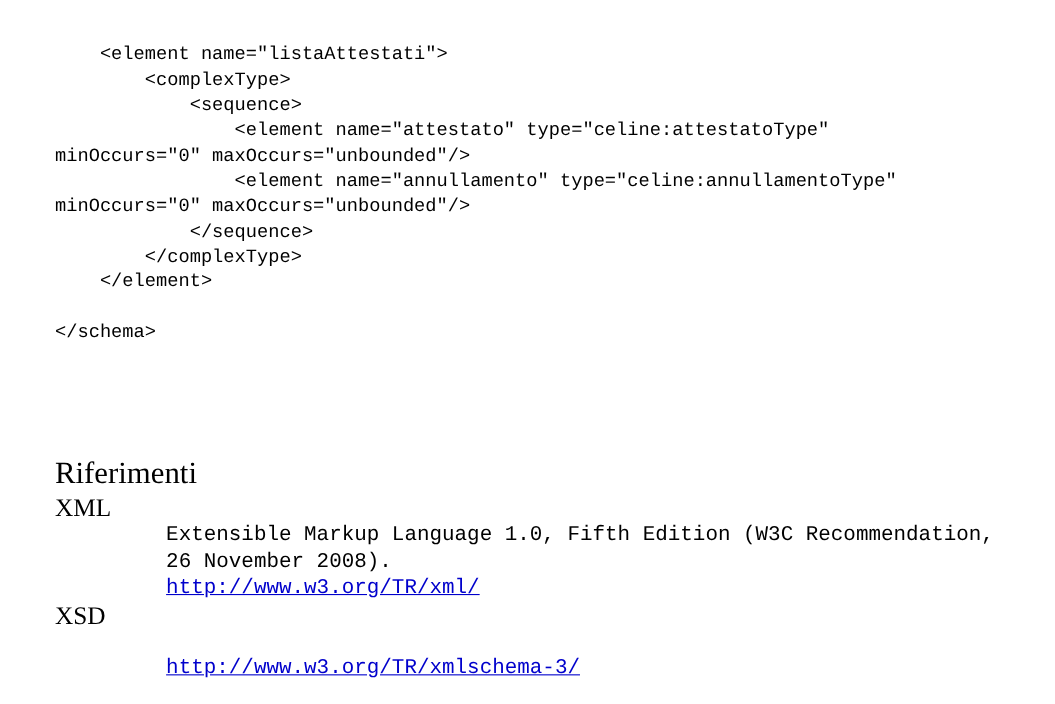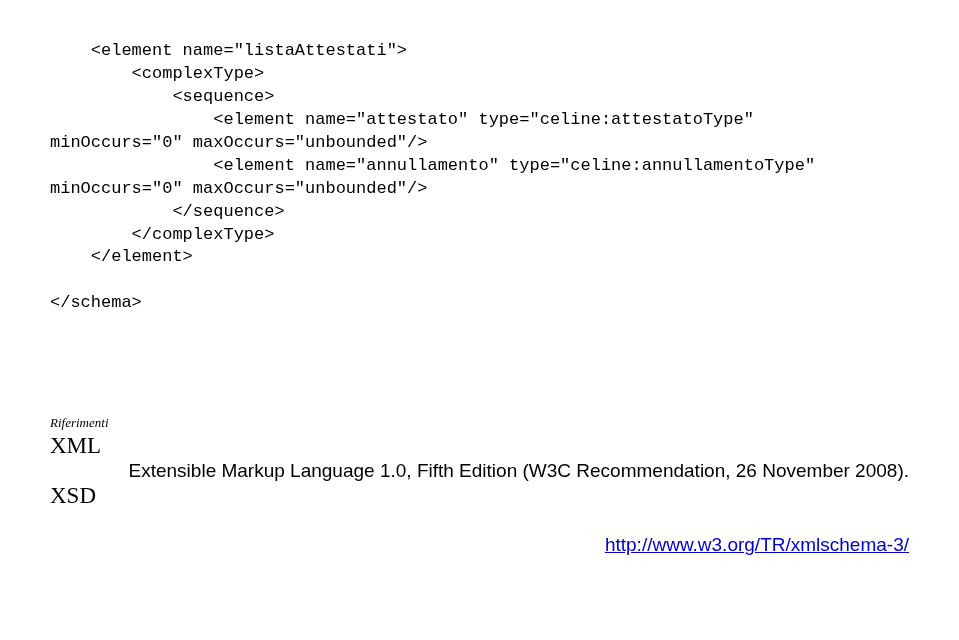--- a/index.html
+++ b/index.html
@@ -14,36 +14,34 @@
     box-sizing: border-box;
   }
   .code-block {
     font-family: "Courier New", Courier, monospace;
     font-size: 17px;
     white-space: pre;
     line-height: 1.35;
     margin-bottom: 100px;
   }
   .refs-heading {
-    font-style: italic;
     font-family: "Times New Roman", Times, serif;
-    font-size: 13px;
+    font-size: 28px;
     margin-bottom: 2px;
   }
   .ref-abbr {
     font-family: "Times New Roman", Times, serif;
     font-size: 23px;
     margin: 0;
   }
   .ref-body {
-    margin-left: 33px;
-    font-family: Liberation Sans, sans-serif;
+    margin-left: 101px;
+    font-family: Liberation Mono, monospace;
     font-size: 19px;
     line-height: 1.25;
-    text-align: right;
   }
   .link {
     color: #0000cc;
     text-decoration: underline;
   }
 </style>
 </head>
 <body>
 
 <div class="code-block"><span>    &lt;element name="listaAttestati"&gt;</span>
@@ -57,19 +55,20 @@
 <span>        &lt;/complexType&gt;</span>
 <span>    &lt;/element&gt;</span>
 <span></span>
 <span>&lt;/schema&gt;</span></div>
 
 <div class="refs-heading"> Riferimenti</div>
 
 <div class="ref-abbr">XML</div>
 <div class="ref-body">
   <span>Extensible Markup Language 1.0, Fifth Edition (W3C Recommendation, 26 November 2008).</span><br>
+  <span class="link">http://www.w3.org/TR/xml/</span>
 </div>
 
 <div class="ref-abbr">XSD</div>
 <div class="ref-body">
   <br>
   <span class="link">http://www.w3.org/TR/xmlschema-3/</span><br>
 </div>
 
 </body></html>

